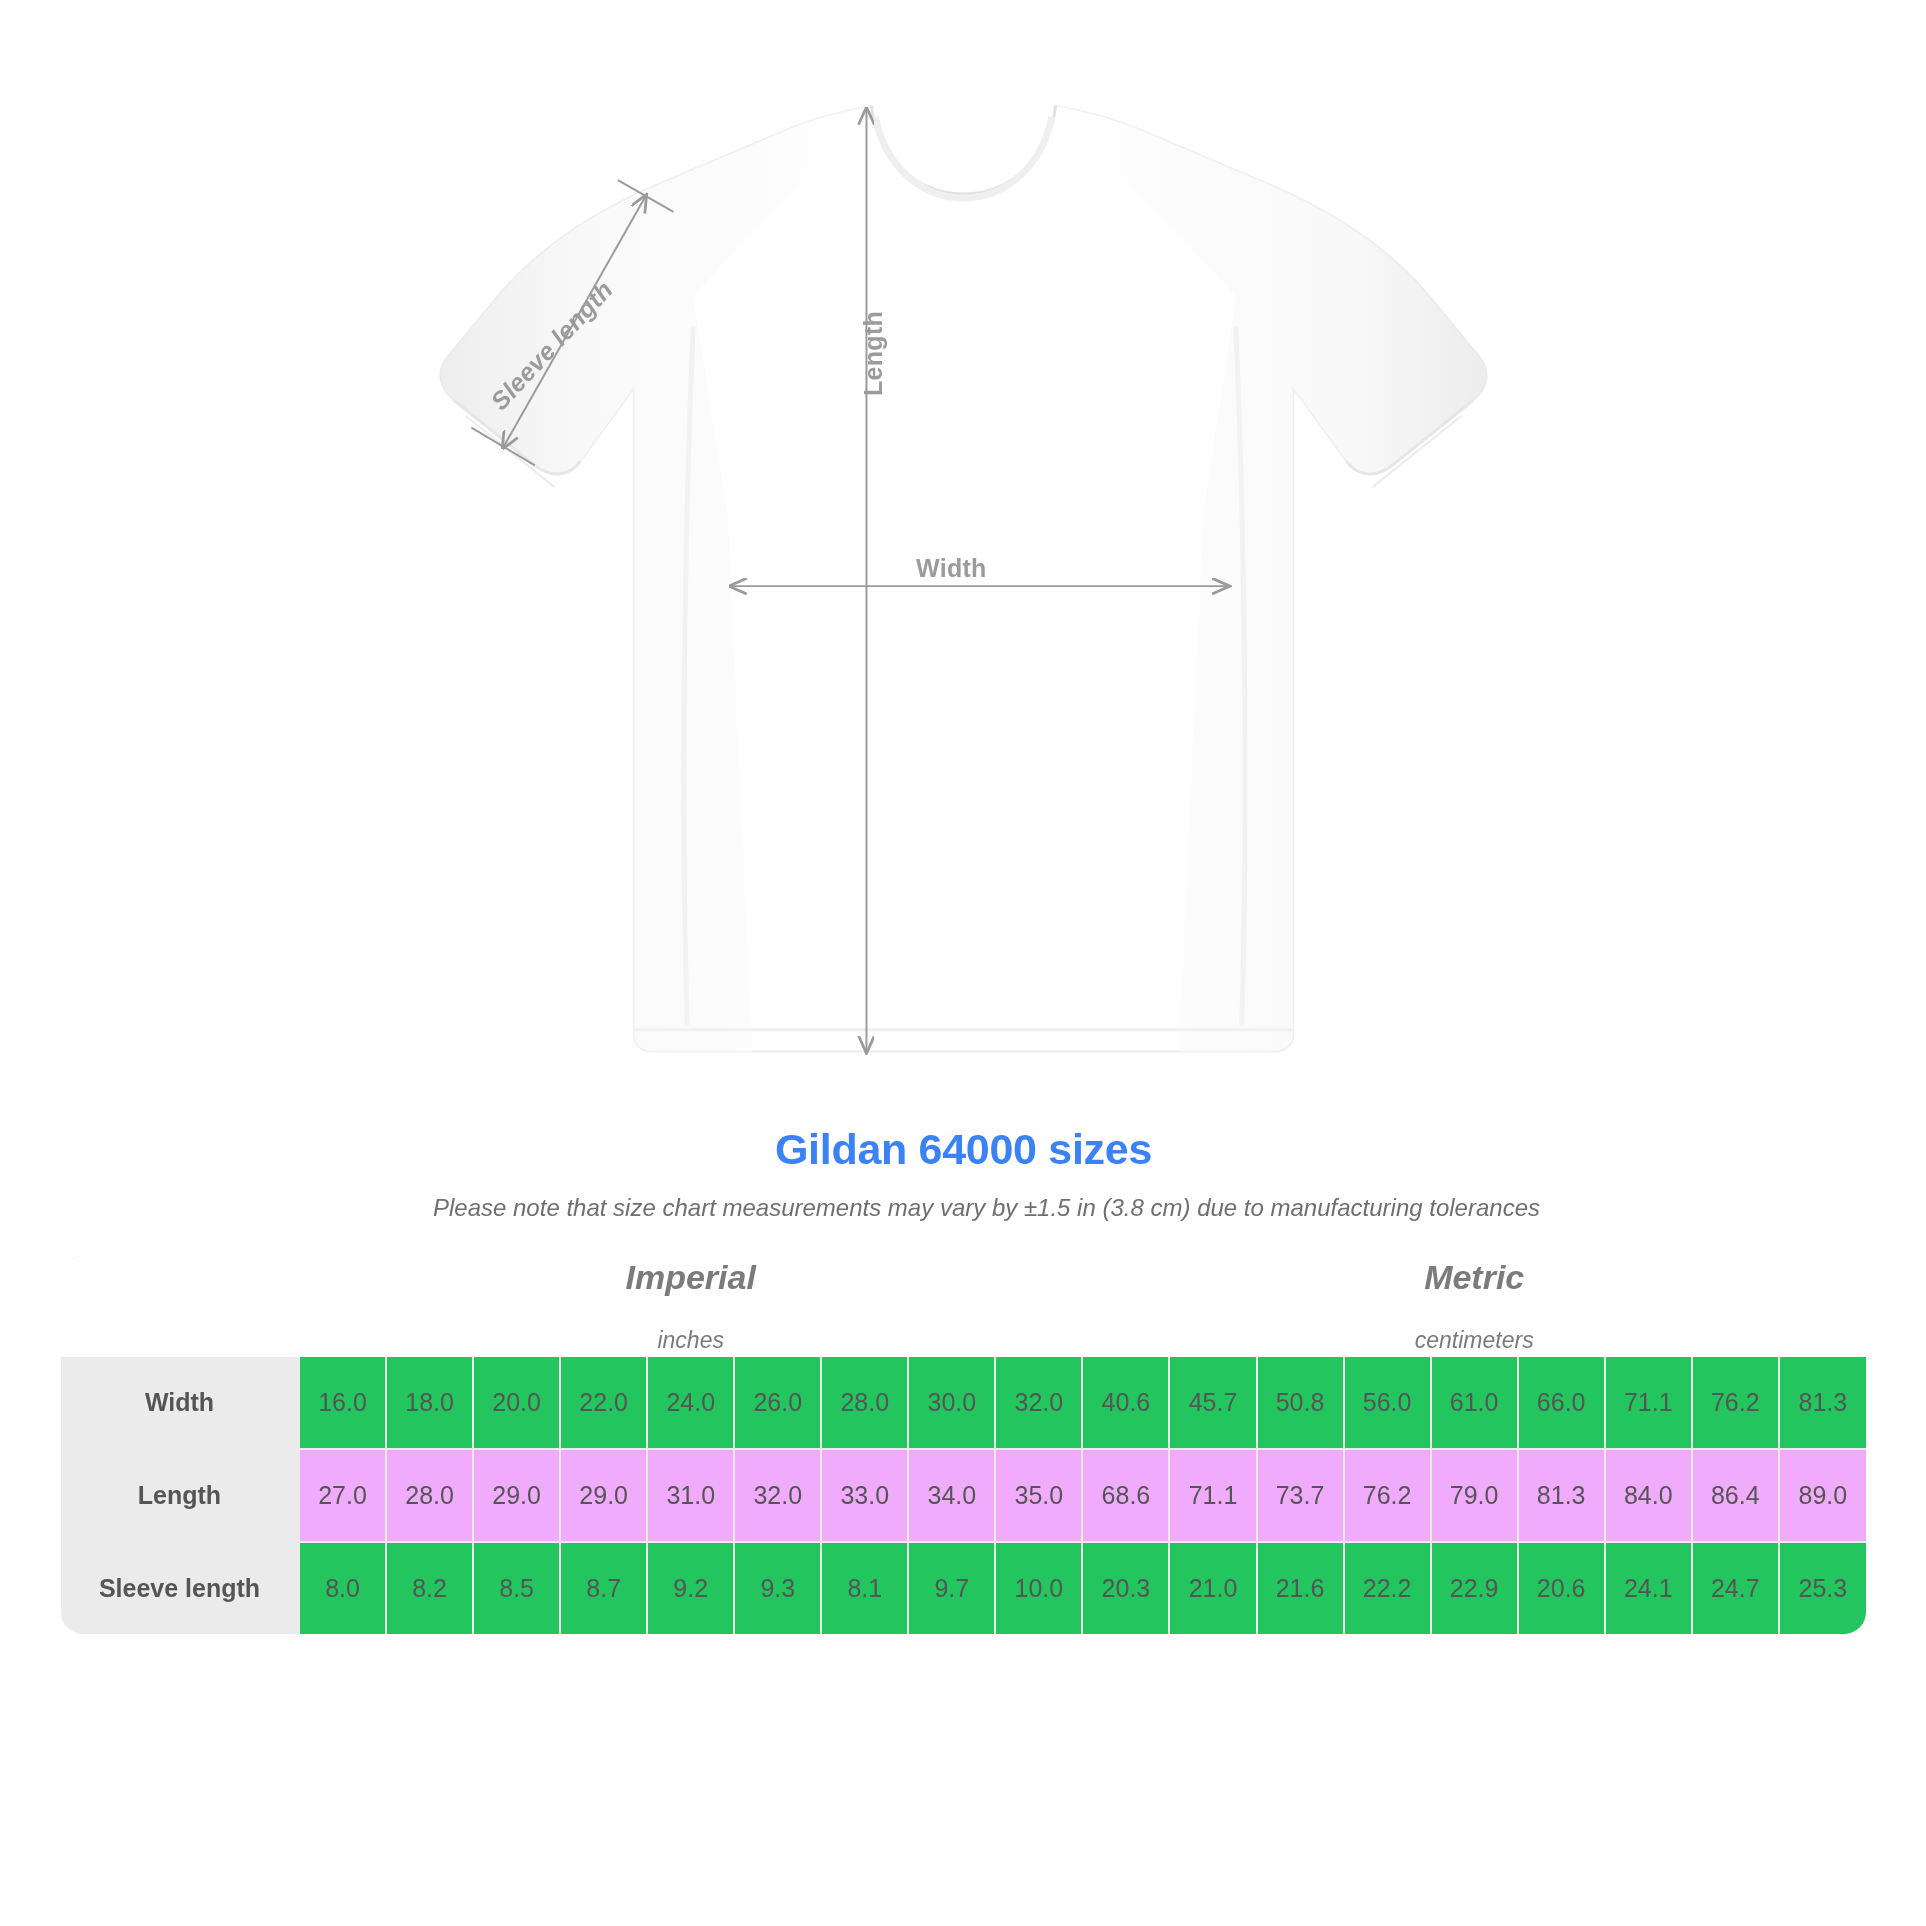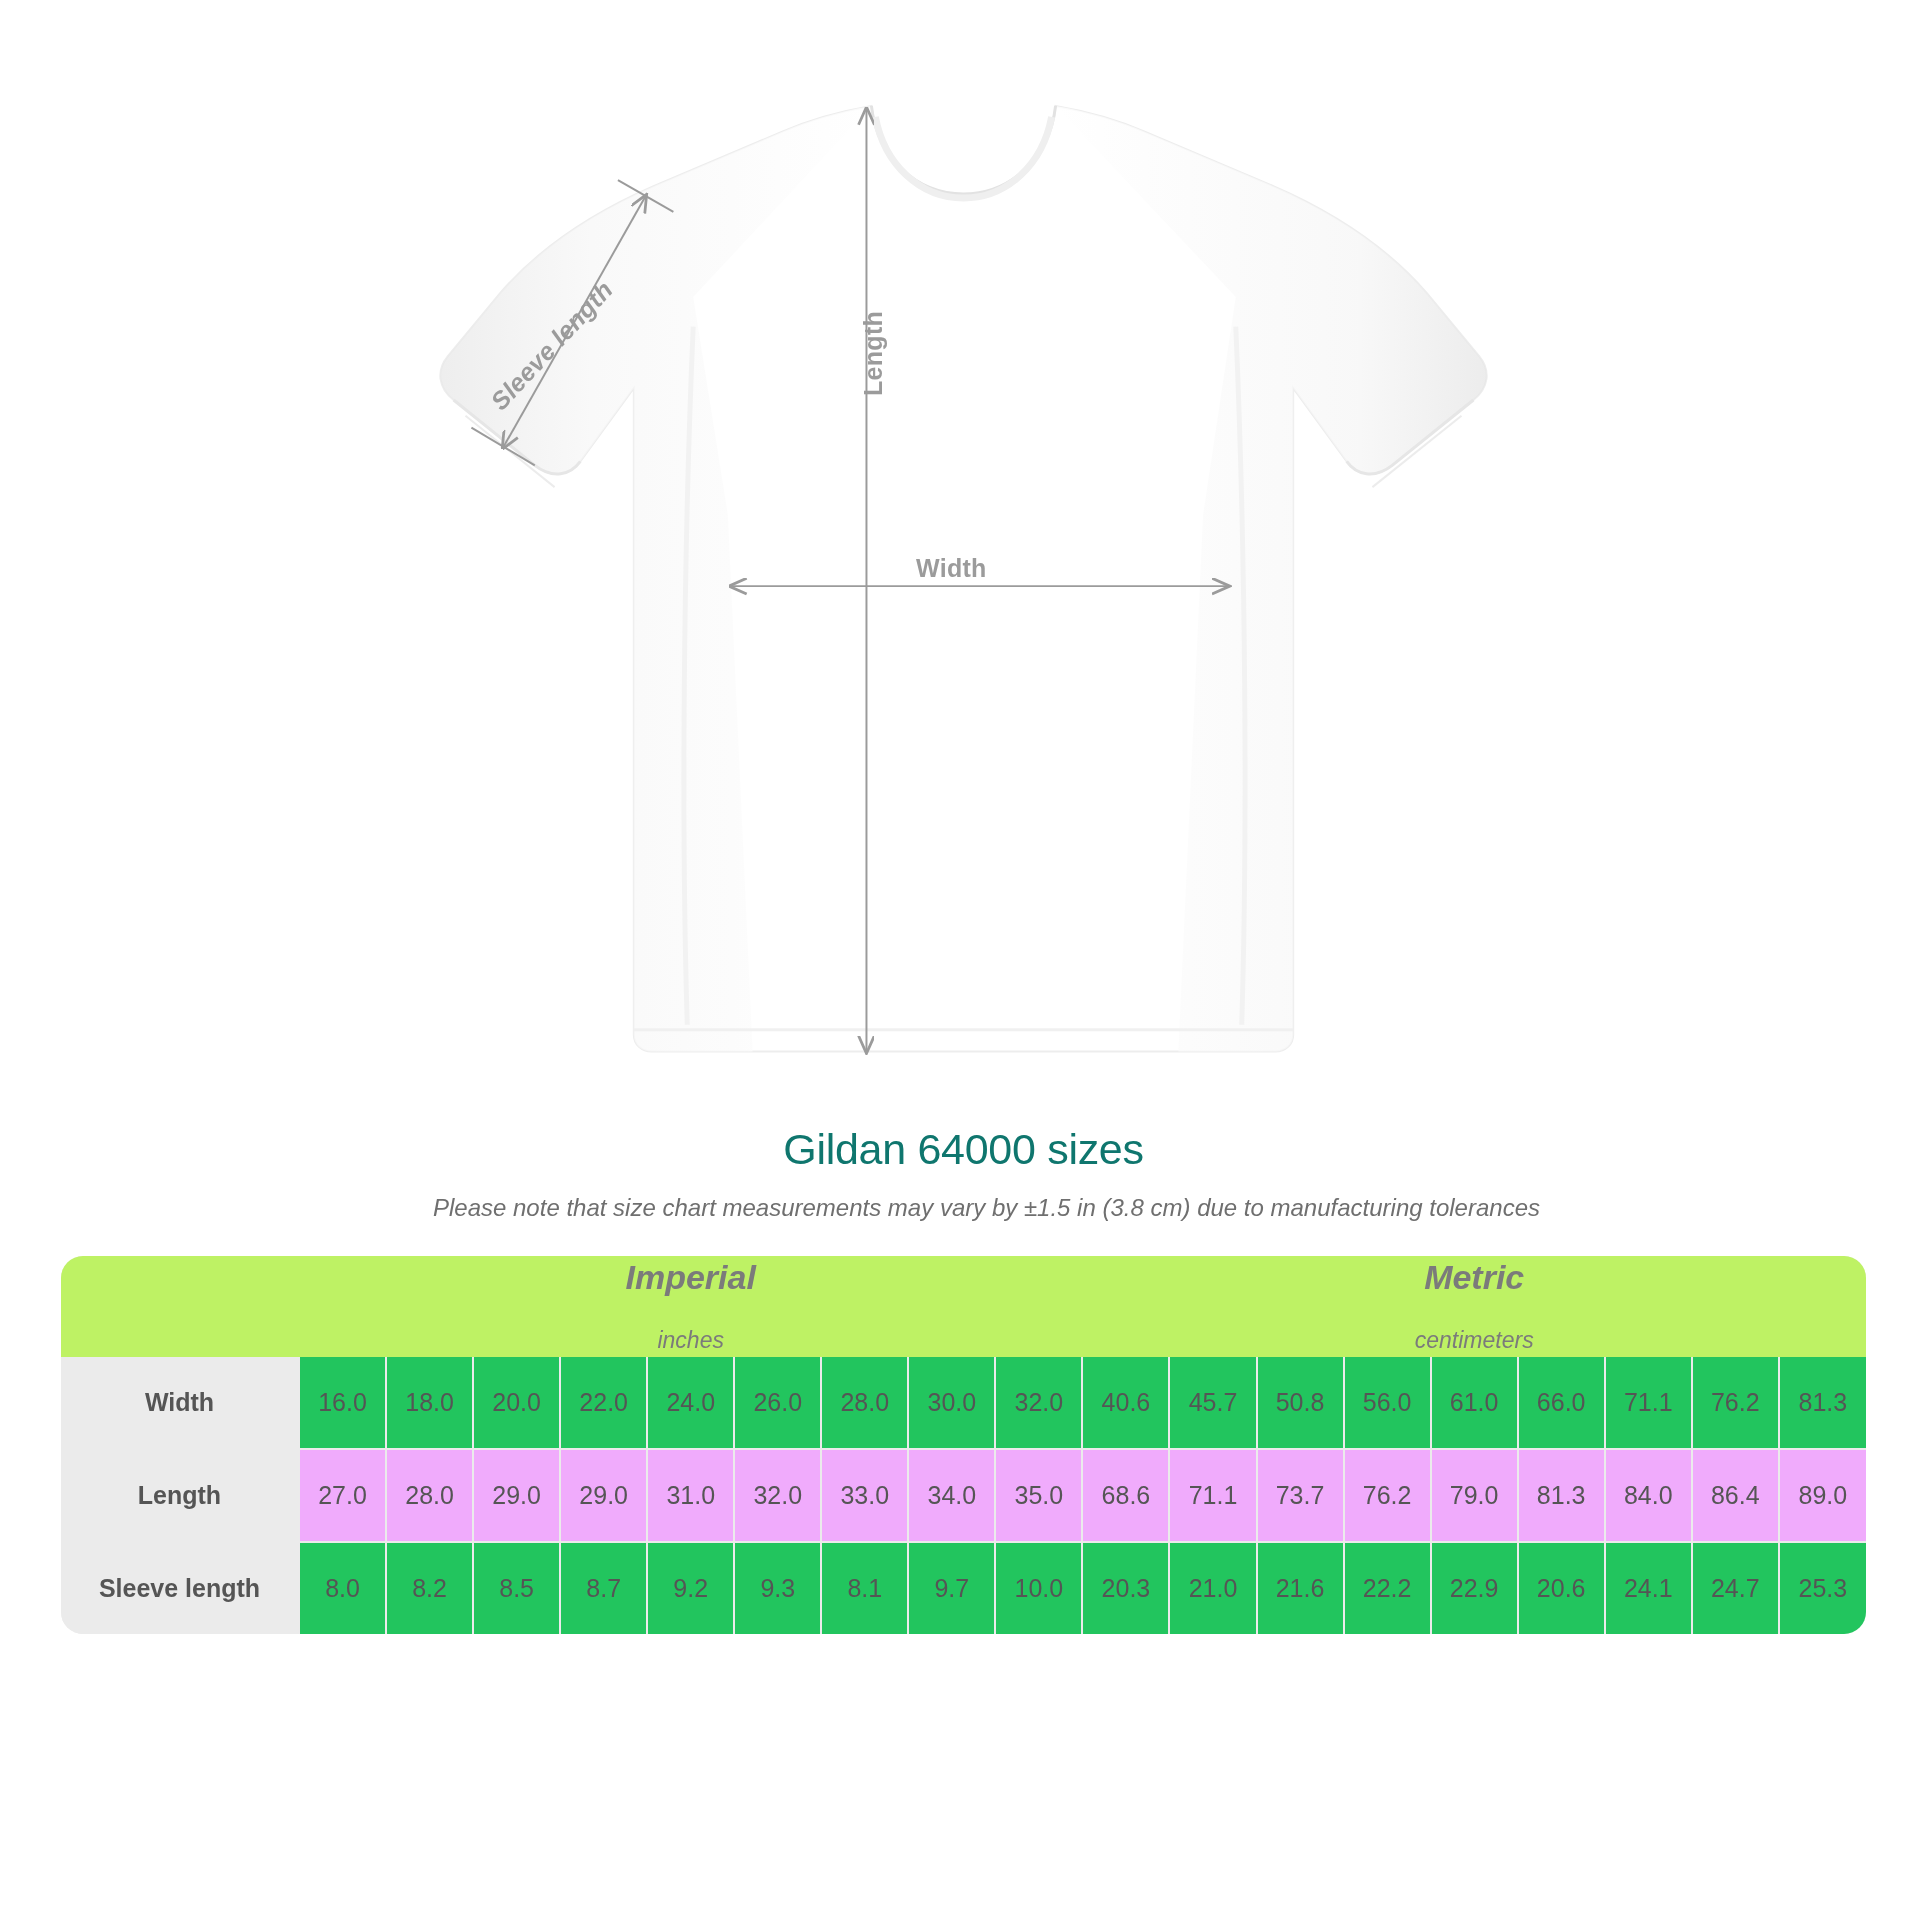--- a/index.html
+++ b/index.html
@@ -58,22 +58,22 @@
     font-style: italic;
   }
 
   
   .title-block {
     text-align: center;
     margin-top: 26px;
   }
   .chart-title {
     font-size: 43px;
-    font-weight: normal;
-    color: #0f766e;
+    font-weight: bold;
+    color: #3b82f6;
     letter-spacing: -0.3px;
   }
   .chart-note {
     margin-top: 20px;
     font-size: 24px;
     font-style: italic;
     color: #6f6f6f;
     margin-left: 46px;
   }
 
@@ -91,21 +91,21 @@
   }
   table.size-table td, table.size-table th {
     text-align: center;
     vertical-align: middle;
     font-size: 25px;
     color: #555;
     padding: 0;
     height: 91px;
   }
   .unit-head {
-    background: #bef264;
+    background: #ffffff;
     border: none;
     height: 139px;
   }
   .unit-title {
     font-size: 34px;
     font-weight: bold;
     font-style: italic;
     color: #7b7b7b;
     line-height: 1.25;
   }

